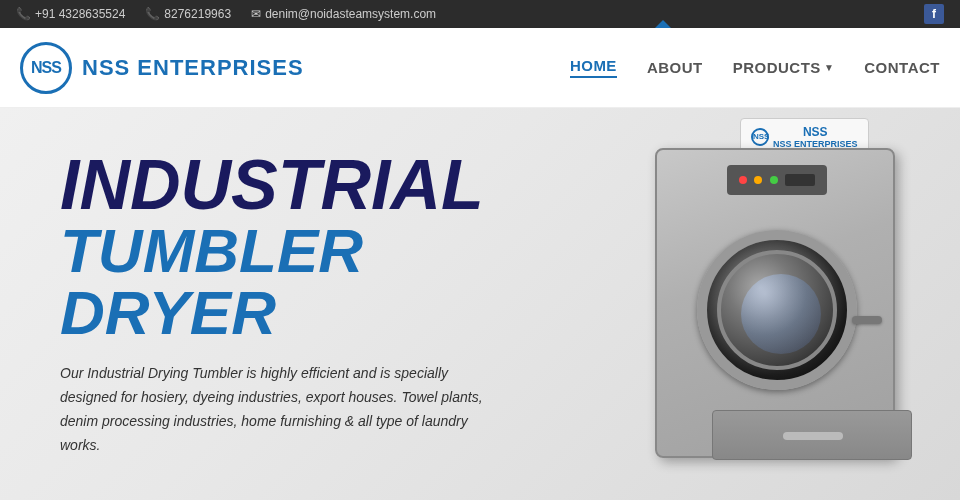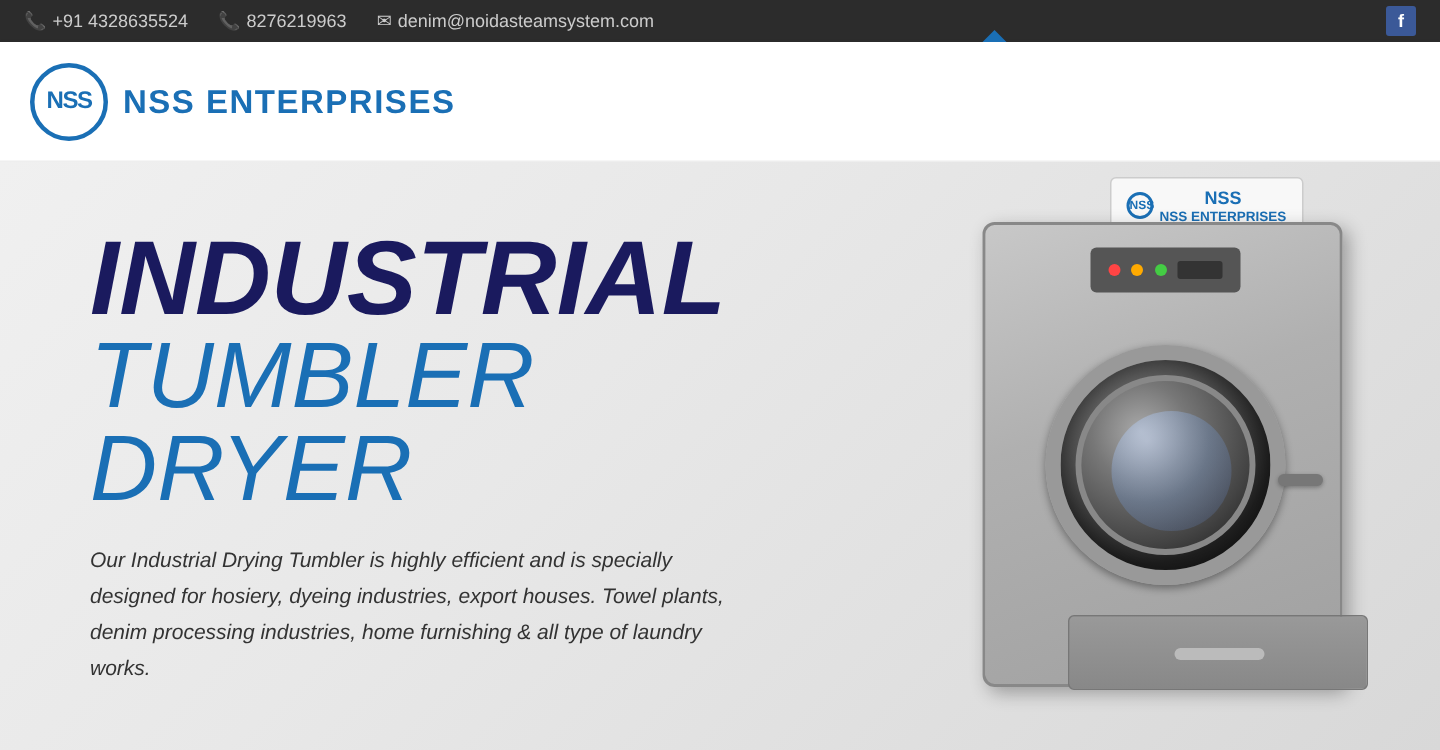--- a/index.html
+++ b/index.html
@@ -100,21 +100,21 @@
     .hero-title-line1 {
       font-size: 70px;
       font-weight: 700;
       color: #1a1a5e;
       line-height: 1;
       text-transform: uppercase;
       font-style: italic;
     }
     .hero-title-line2 {
       font-size: 62px;
-      font-weight: 400;
+      font-weight: 700;
       color: #1a6fb5;
       line-height: 1;
       text-transform: uppercase;
       font-style: italic;
       margin-bottom: 18px;
     }
     .hero-desc {
       font-size: 14px;
       color: #333;
       line-height: 1.7;
@@ -273,20 +273,29 @@
 </div>
 
 <div class="header">
   <div class="nav-pointer"></div>
   <a class="logo-area" href="#">
     <div class="logo-circle">
       <span>NSS</span>
     </div>
     <span class="logo-text">NSS ENTERPRISES</span>
   </a>
+  <nav class="nav">
+    <a href="#" class="active">HOME</a>
+    <a href="#">ABOUT</a>
+    <a href="#" class="products-item">
+      <span>PRODUCTS</span>
+      <span class="caret">▼</span>
+    </a>
+    <a href="#">CONTACT</a>
+  </nav>
 </div>
 
 <div class="hero">
   <div class="hero-content">
     <div class="hero-title-line1">INDUSTRIAL</div>
     <div class="hero-title-line2">TUMBLER DRYER</div>
     <p class="hero-desc">Our Industrial Drying Tumbler is highly efficient and is specially designed for hosiery, dyeing industries, export houses. Towel plants, denim processing industries, home furnishing &amp; all type of laundry works.</p>
   </div>
 
   <div class="machine-wrapper">

